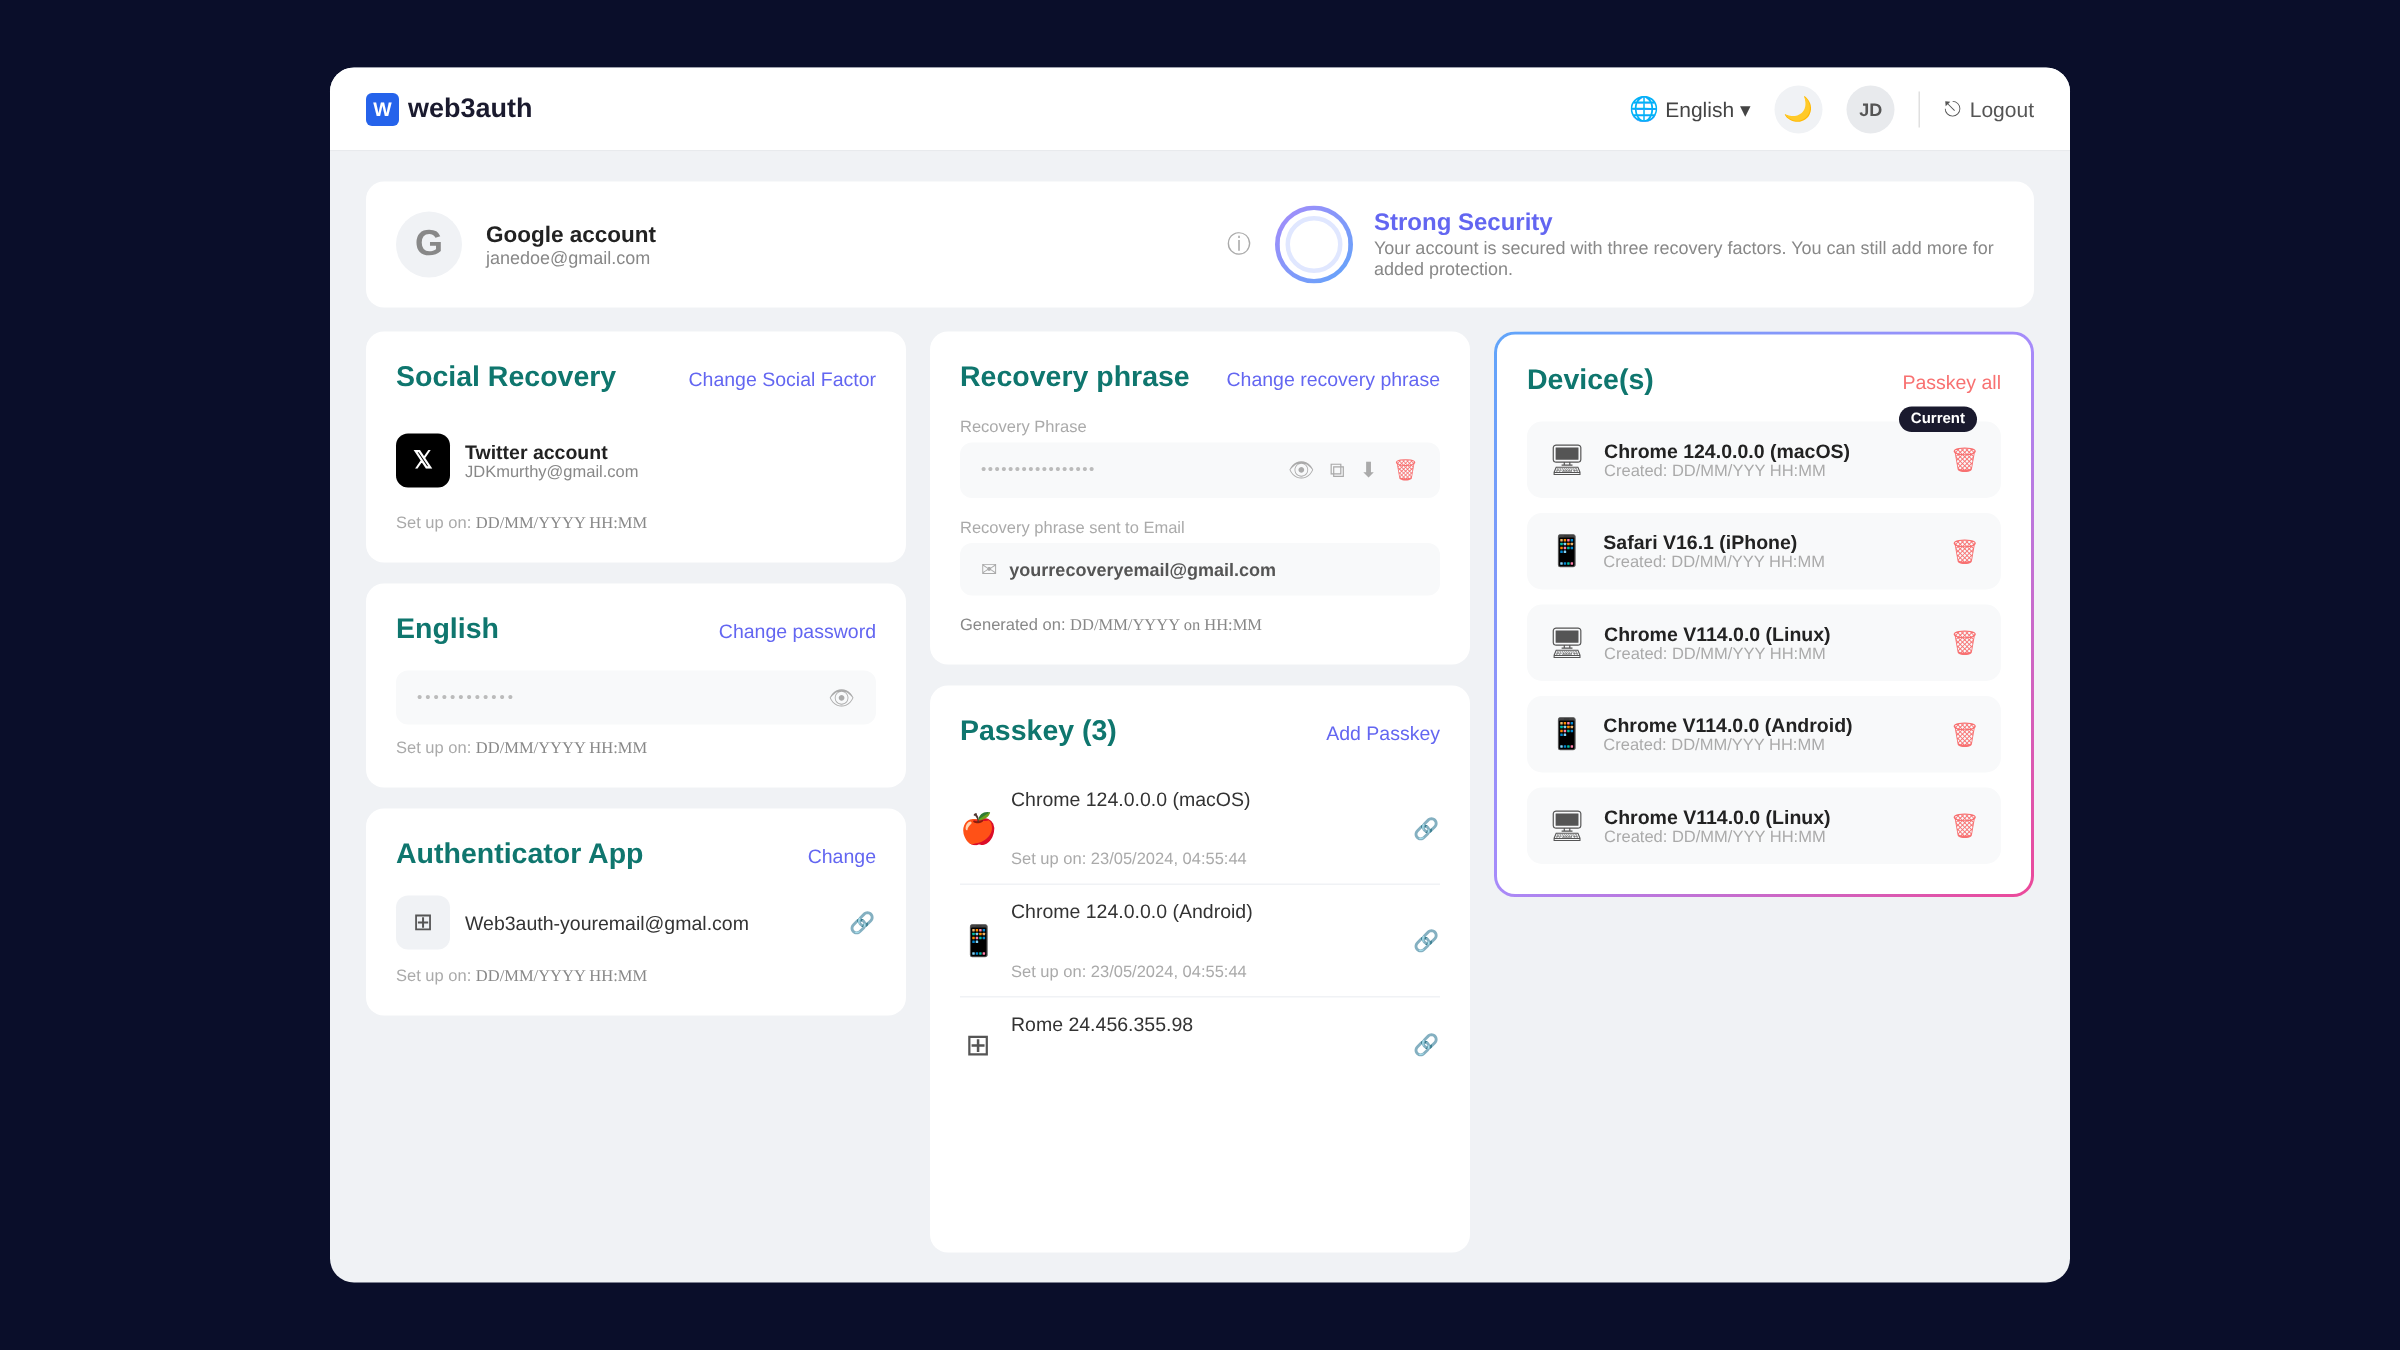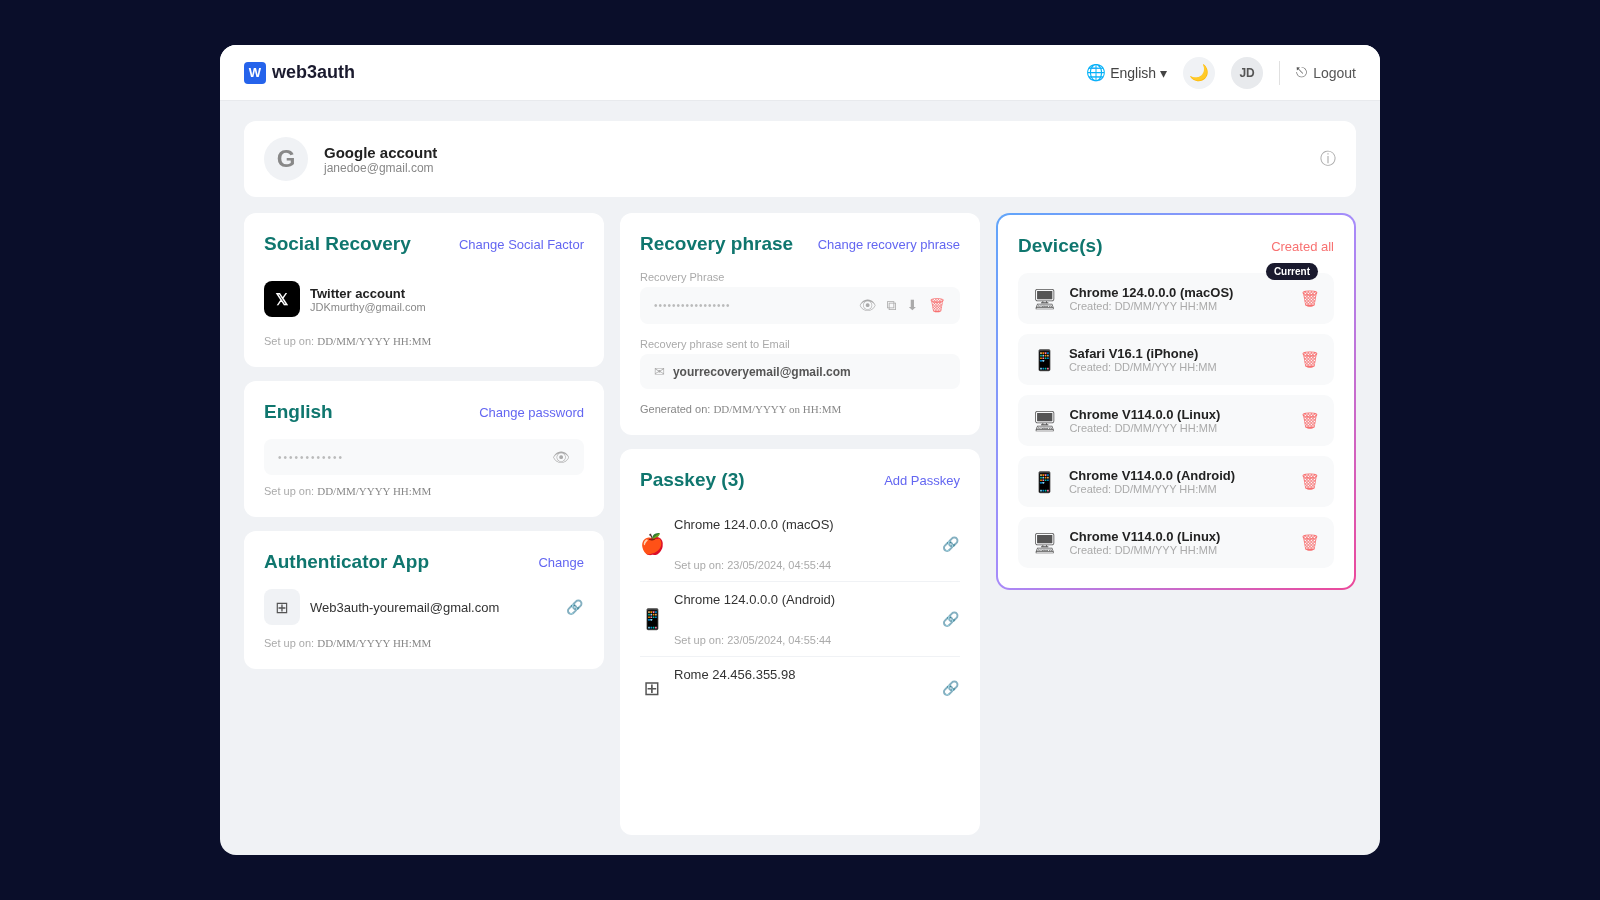--- a/index.html
+++ b/index.html
@@ -374,20 +374,29 @@
 
   <div class="main-content">
 
     <div class="account-banner">
       <div class="google-icon">G</div>
       <div class="account-info">
         <div class="account-name">Google account</div>
         <div class="account-email">janedoe@gmail.com</div>
       </div>
       <span class="info-icon">ⓘ</span>
+      <div class="security-indicator">
+        <div class="security-ring">
+          <div class="security-ring-inner"></div>
+        </div>
+        <div class="security-text">
+          <h3>Strong Security</h3>
+          <p>Your account is secured with three recovery factors. You can still add more for added protection.</p>
+        </div>
+      </div>
     </div>
 
     <div class="grid-layout">
 
       <div style="display:flex;flex-direction:column;gap:14px;">
 
         <div class="panel">
           <div class="panel-header">
             <span class="panel-title">Social Recovery</span>
             <span class="panel-action">Change Social Factor</span>
@@ -505,21 +514,21 @@
             </div>
           </div>
         </div>
       </div>
 
       <div>
         <div class="devices-panel-wrapper">
           <div class="devices-panel-inner">
             <div class="panel-header">
               <span class="panel-title">Device(s)</span>
-              <span class="delete-all-btn">Created all</span>
+              <span class="delete-all-btn">Passkey all</span>
             </div>
             <div>
 
               <div style="position:relative;margin-bottom:10px;">
                 <div class="device-item" style="margin-bottom:0;">
                   <span class="device-icon">🖥</span>
                   <div>
                     <div class="device-name">Chrome 124.0.0.0 (macOS)</div>
                     <div class="device-created">Created: DD/MM/YYY HH:MM</div>
                   </div>

